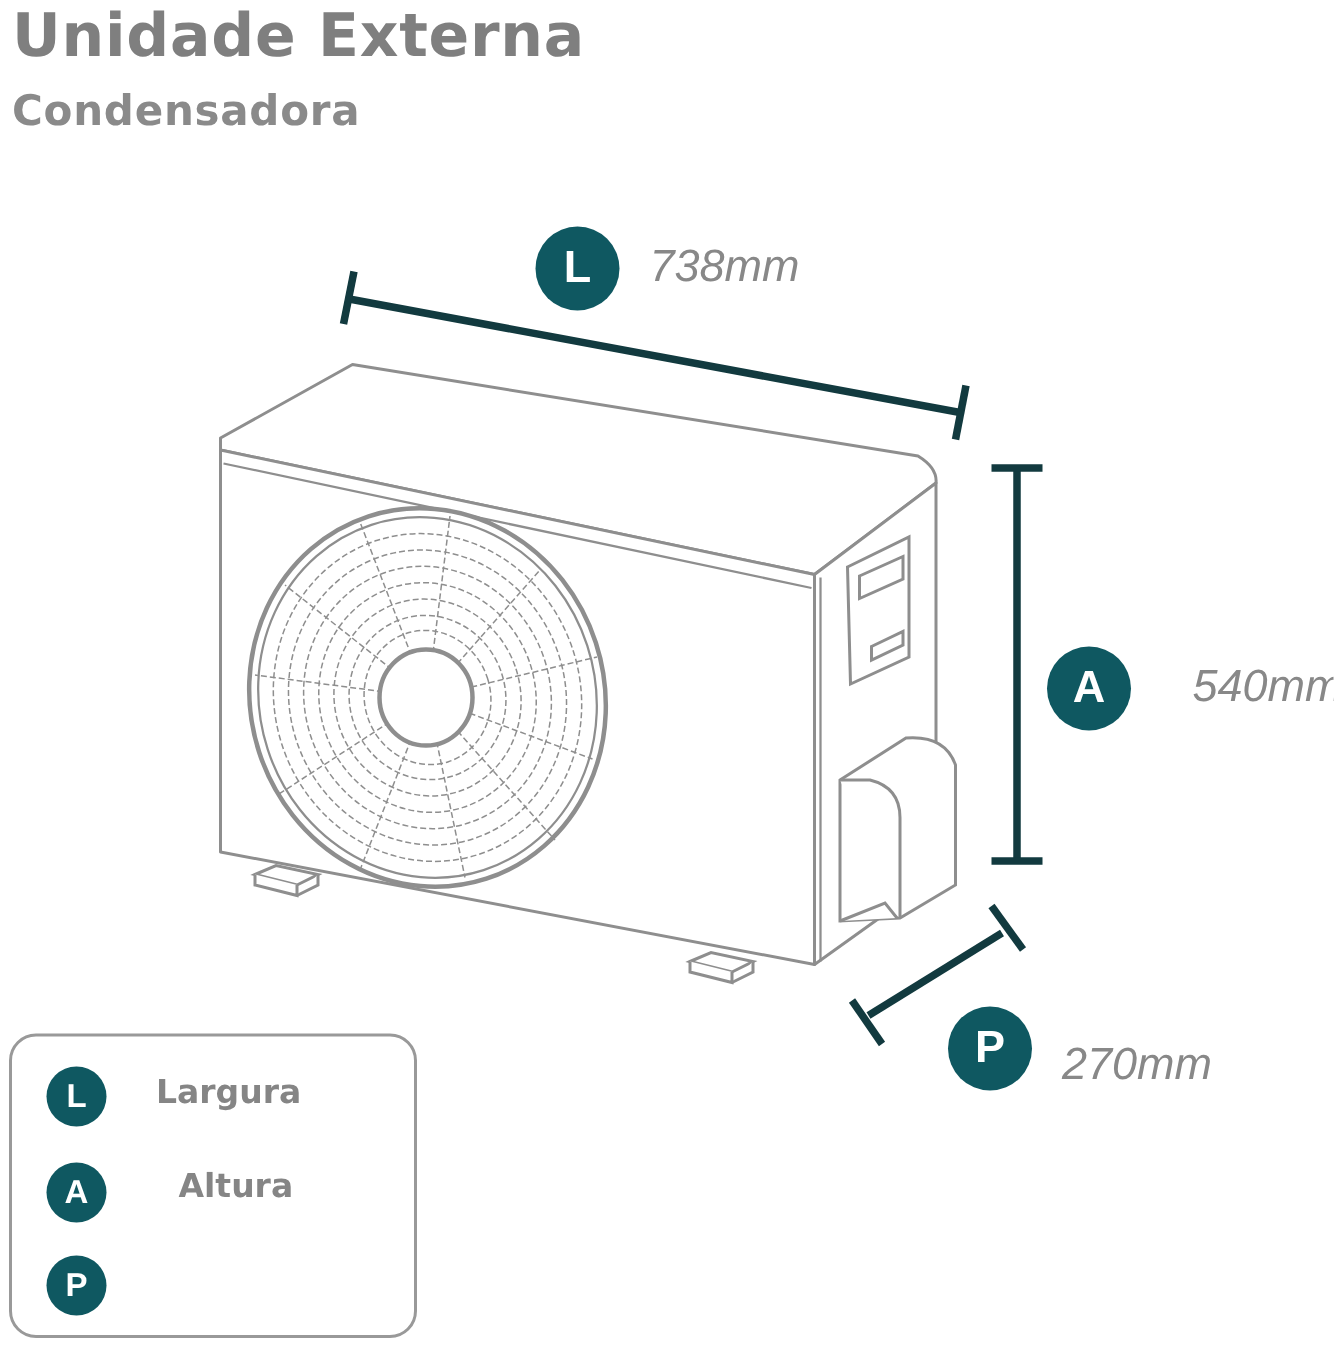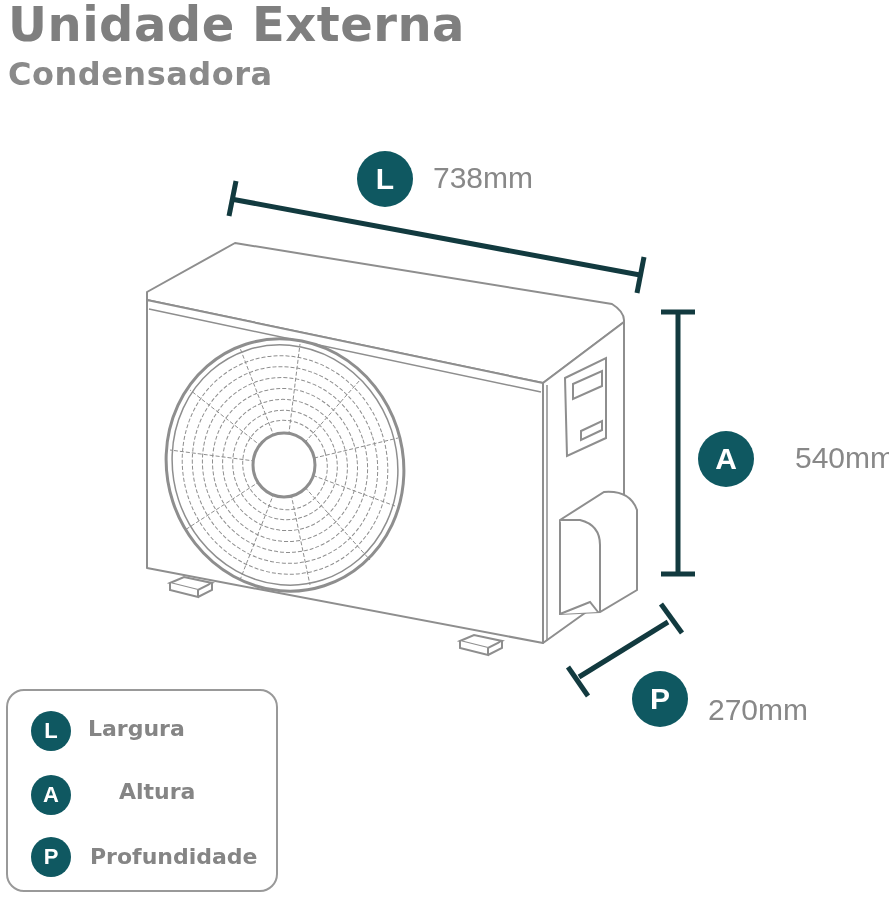--- a/index.html
+++ b/index.html
@@ -1,28 +1,28 @@
 <!DOCTYPE html>
 <html><head>
 <meta charset="utf-8">
 <style>
   html, body { margin:0; padding:0; background:#ffffff; }
   body { width:889px; height:897px; position:relative; overflow:hidden;
          font-family:"DejaVu Sans", "Liberation Sans", sans-serif; }
-  .title { position:absolute; left:8px; top:0px; font-size:48px; font-weight:bold;
+  .title { position:absolute; left:8px; top:0px; font-size:40px; font-weight:bold;
            color:#7f7f7f; letter-spacing:0.5px; line-height:48px; margin:0; }
-  .subtitle { position:absolute; left:8px; top:54px; font-size:32px; font-weight:bold;
+  .subtitle { position:absolute; left:8px; top:54px; font-size:28px; font-weight:bold;
               color:#8a8a8a; line-height:40px; margin:0; letter-spacing:0.5px; }
   svg.drawing { position:absolute; left:0; top:0; }
   .badge { position:absolute; width:56px; height:56px; border-radius:50%;
            background:#0f5861; color:#fff; font-weight:bold; font-size:30px;
            display:flex; align-items:center; justify-content:center;
            font-family:"Liberation Sans", sans-serif; }
   .dim { position:absolute; font-size:30px; color:#888888;
-         font-family:"Liberation Sans", sans-serif; }
+         font-family:"Liberation Sans", sans-serif;font-style:italic; }
   .legend { position:absolute; left:6px; top:689px; width:272px; height:203px;
             border:2px solid #999; border-radius:18px; box-sizing:border-box; }
   .leg-badge { position:absolute; width:40px; height:40px; border-radius:50%;
                background:#0f5861; color:#fff; font-weight:bold; font-size:22px;
                display:flex; align-items:center; justify-content:center;
                font-family:"Liberation Sans", sans-serif; }
   .leg-label { position:absolute; font-size:22px; font-weight:bold; color:#858585; }
 </style>
 </head>
 <body>
@@ -120,24 +120,23 @@
 
 <div class="badge" style="left:632px;top:671px;">
   <span>P</span>
 </div>
 <div class="dim" style="left:708px;top:681px;margin-top:12px;">270mm</div>
 
 <div class="legend">
   <div class="leg-badge" style="left:23px;top:20px;">
     <span>L</span>
   </div>
-  <div class="leg-label" style="left:80px;top:25px;">Largura</div>
+  <div class="leg-label" style="left:96px;top:25px;">Largura</div>
 
   <div class="leg-badge" style="left:23px;top:84px;">
     <span>A</span>
   </div>
   <div class="leg-label" style="left:80px;top:88px;margin-left:31px;">Altura</div>
 
   <div class="leg-badge" style="left:23px;top:146px;">
     <span>P</span>
   </div>
-  <div class="leg-label" style="left:82px;top:153px;">Profundidade</div>
 </div>
 
 </body></html>

